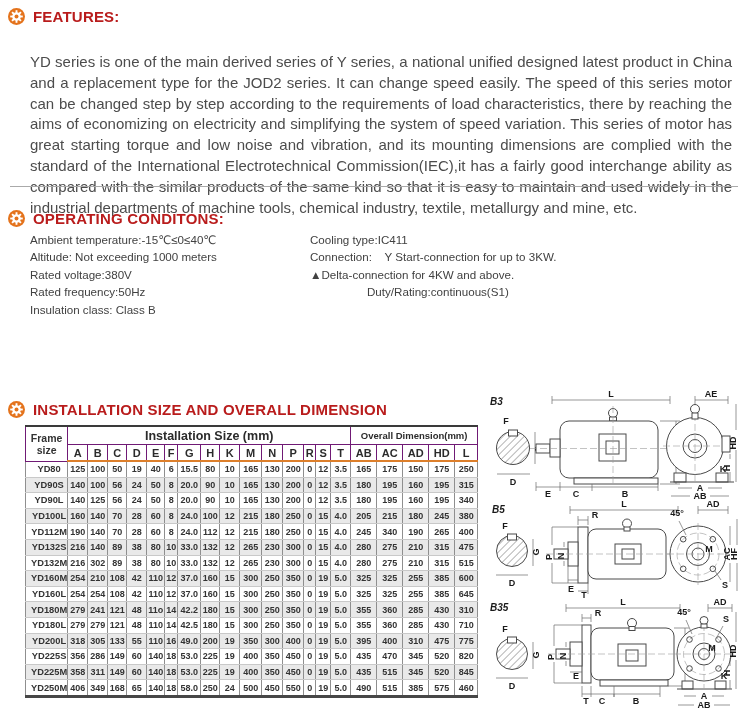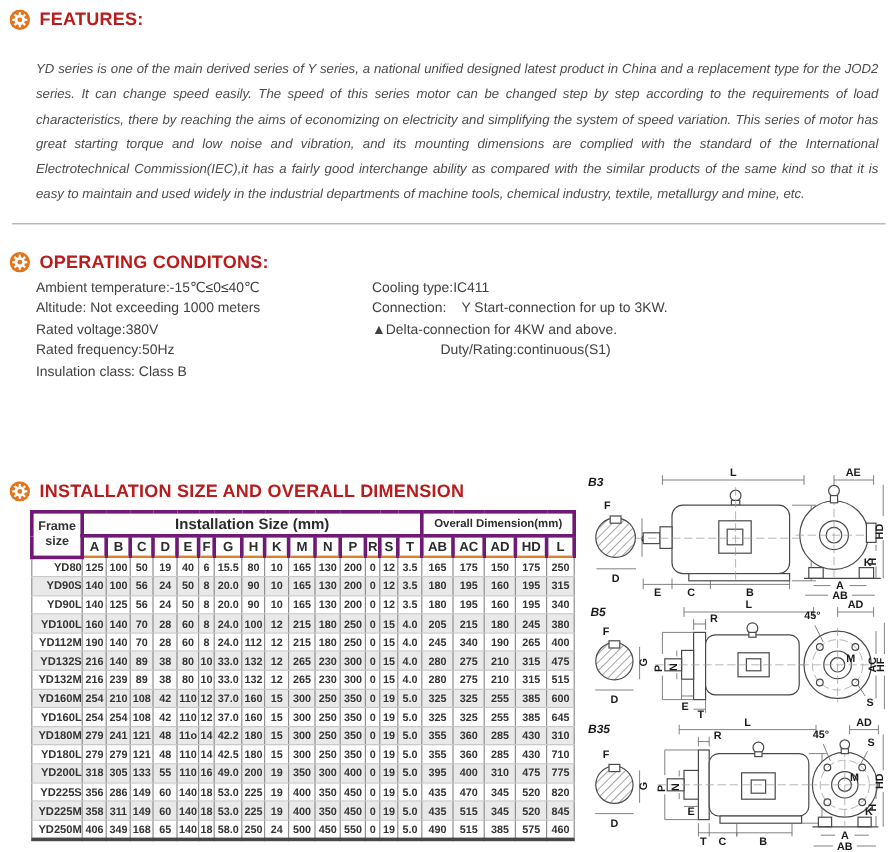--- a/index.html
+++ b/index.html
@@ -8,40 +8,40 @@
 
   .sec-head{position:absolute;display:flex;align-items:center;gap:8px;}
   .sec-title{font-size:15px;font-weight:bold;color:#b91c1c;letter-spacing:.2px;}
   .gear{width:17px;height:17px;flex:0 0 auto;}
 
   #sec1{top:8px;left:8px;}
   #sec2{top:210px;left:8px;}
   #sec3{top:401px;left:8px;}
 
   .features-body{position:absolute;left:30px;top:37px;width:702px;
-     font-size:11px;line-height:20.8px;color:#4c4c4c;text-align:justify;font-style:italic;}
+     font-size:15px;line-height:20.8px;color:#4c4c4c;text-align:justify;}
 
   .divider{position:absolute;left:10px;top:186px;width:728px;border-top:1px solid #aaaaaa;}
 
   .op-left{position:absolute;left:30px;top:231px;}
   .op-right{position:absolute;left:310px;top:231px;}
   .spec-line{font-size:11.6px;color:#414141;line-height:17.4px;white-space:pre-wrap;}
   .op-right .spec-line:nth-child(4){padding-left:57px;}
 
   .dim-table{position:absolute;left:25px;top:425px;border-collapse:collapse;table-layout:fixed;
      background:#fff;border:1px solid #555;border-top:2px solid #3a3a3a;border-bottom:3px solid #474747;}
-  .dim-table th{border:3px solid #701a75;font-weight:bold;color:#2b2b2b;padding:0;text-align:center;}
+  .dim-table th{border:1px solid #701a75;font-weight:bold;color:#2b2b2b;padding:0;text-align:center;}
   .dim-table .frame-h{font-size:10.5px;color:#333;line-height:12px;}
   .dim-table .grp{font-size:12.5px;height:17px;}
   .dim-table .grp2{font-size:9.5px;text-align:center;}
   .dim-table .colL{font-size:11px;height:15px;border-bottom:2px solid #dd7f2b;}
   .dim-table td{border-left:1px solid #8f8f8f;border-right:1px solid #8f8f8f;
      border-bottom:1px solid #c9c9c9;font-size:9px;font-weight:bold;color:#333;
      text-align:center;height:14.6px;padding:0;}
-  .dim-table td.frame{font-size:9.3px;text-align:right;padding-left:5px;}
+  .dim-table td.frame{font-size:9.3px;text-align:center;padding-left:5px;}
   .dim-table tbody tr:nth-child(even){background:#e9e9e9;}
 
   .drw{position:absolute;left:480px;}
   #b3{top:388px;} #b5{top:499px;} #b35{top:598px;}
   .d{stroke:#4a4a4a;stroke-width:1;fill:none;}
   .df{fill:#ffffff;stroke:#4a4a4a;stroke-width:1;}
   .dim{stroke:#6a6a6a;stroke-width:.7;fill:none;}
   .cl{stroke:#9a9a9a;stroke-width:.6;stroke-dasharray:7 3;fill:none;}
   text.lb{font-size:9px;font-weight:bold;fill:#1a1a1a;text-anchor:middle;}
   text.tag{font-size:10px;font-weight:bold;font-style:italic;fill:#1a1a1a;}
@@ -310,21 +310,21 @@
         <td>4.0</td>
         <td>280</td>
         <td>275</td>
         <td>210</td>
         <td>315</td>
         <td>475</td>
       </tr>
       <tr>
         <td class="frame">YD132M</td>
         <td>216</td>
-        <td>239</td>
+        <td>302</td>
         <td>89</td>
         <td>38</td>
         <td>80</td>
         <td>10</td>
         <td>33.0</td>
         <td>132</td>
         <td>12</td>
         <td>265</td>
         <td>230</td>
         <td>300</td>

